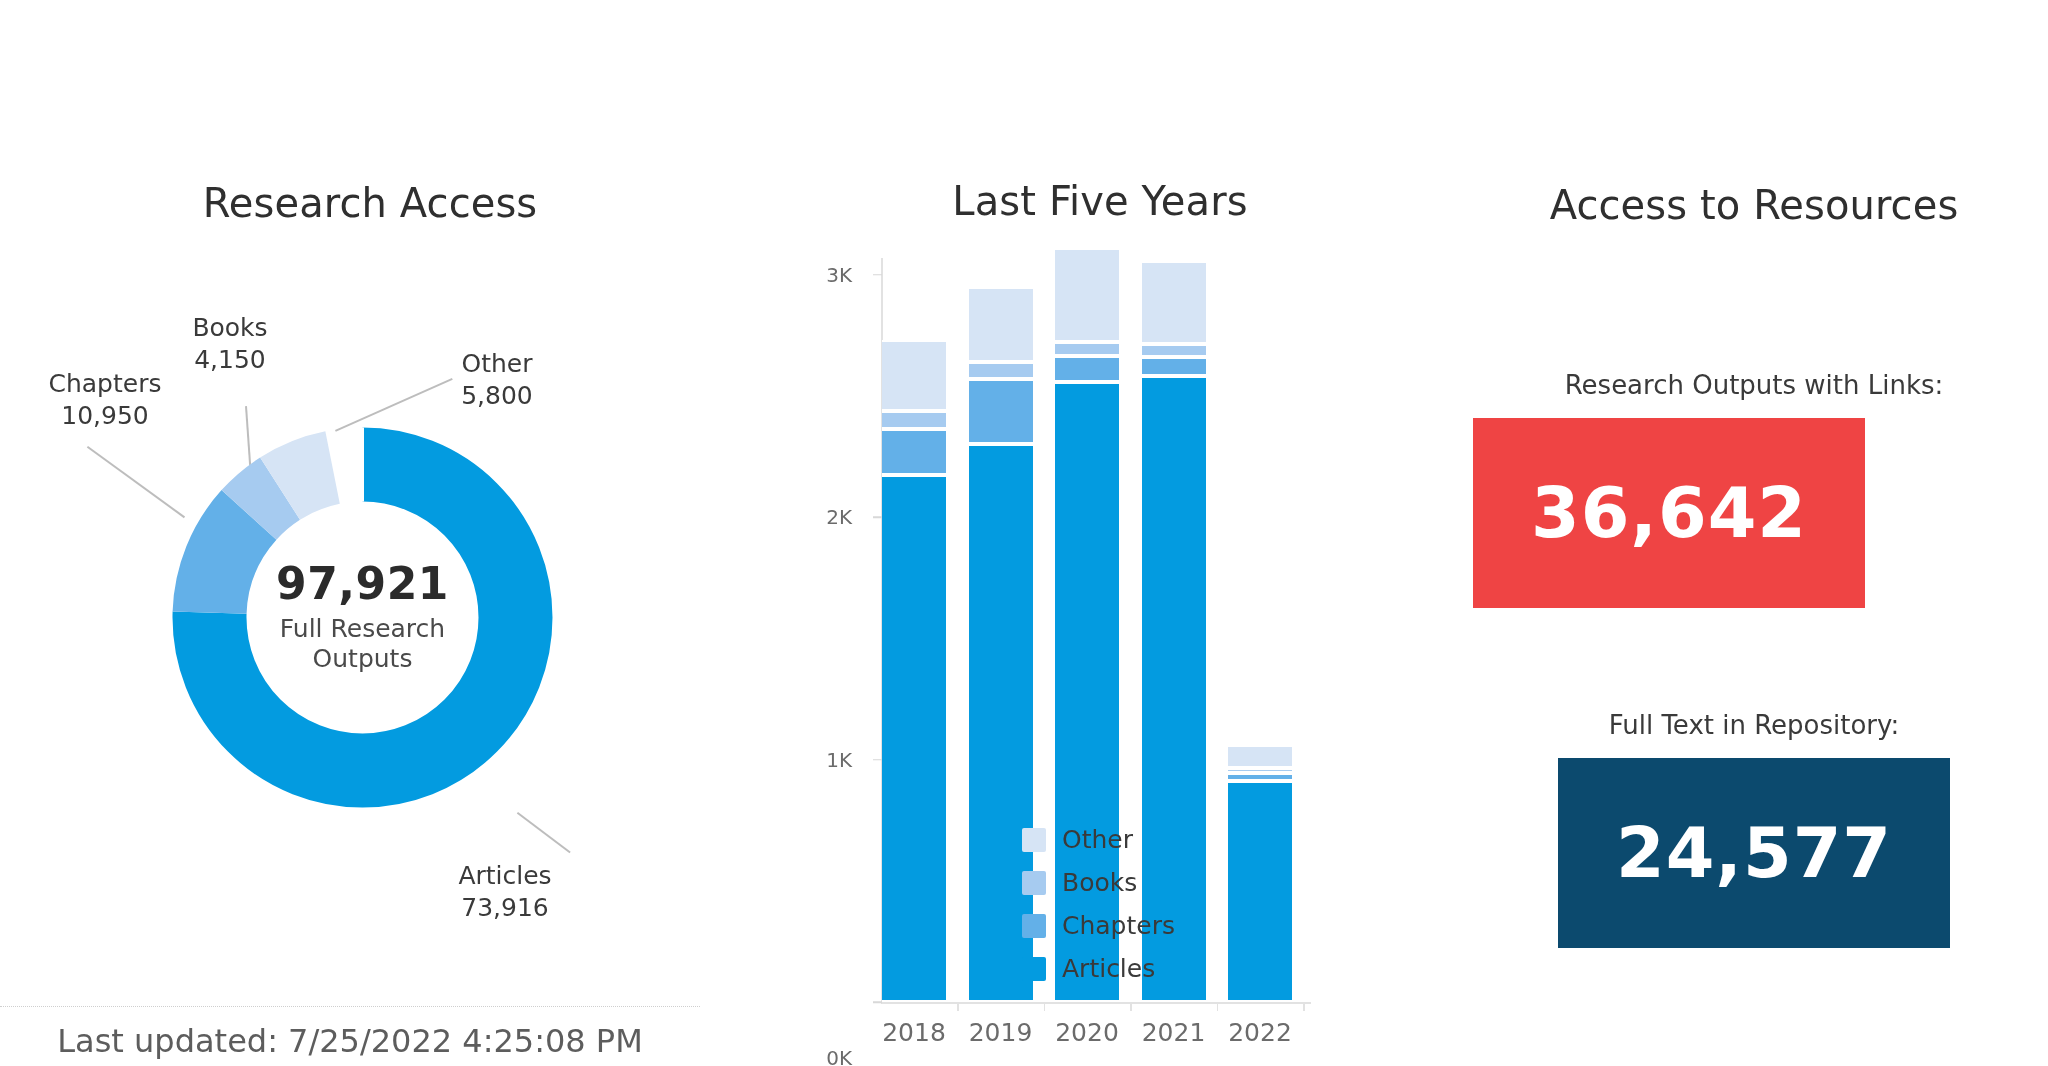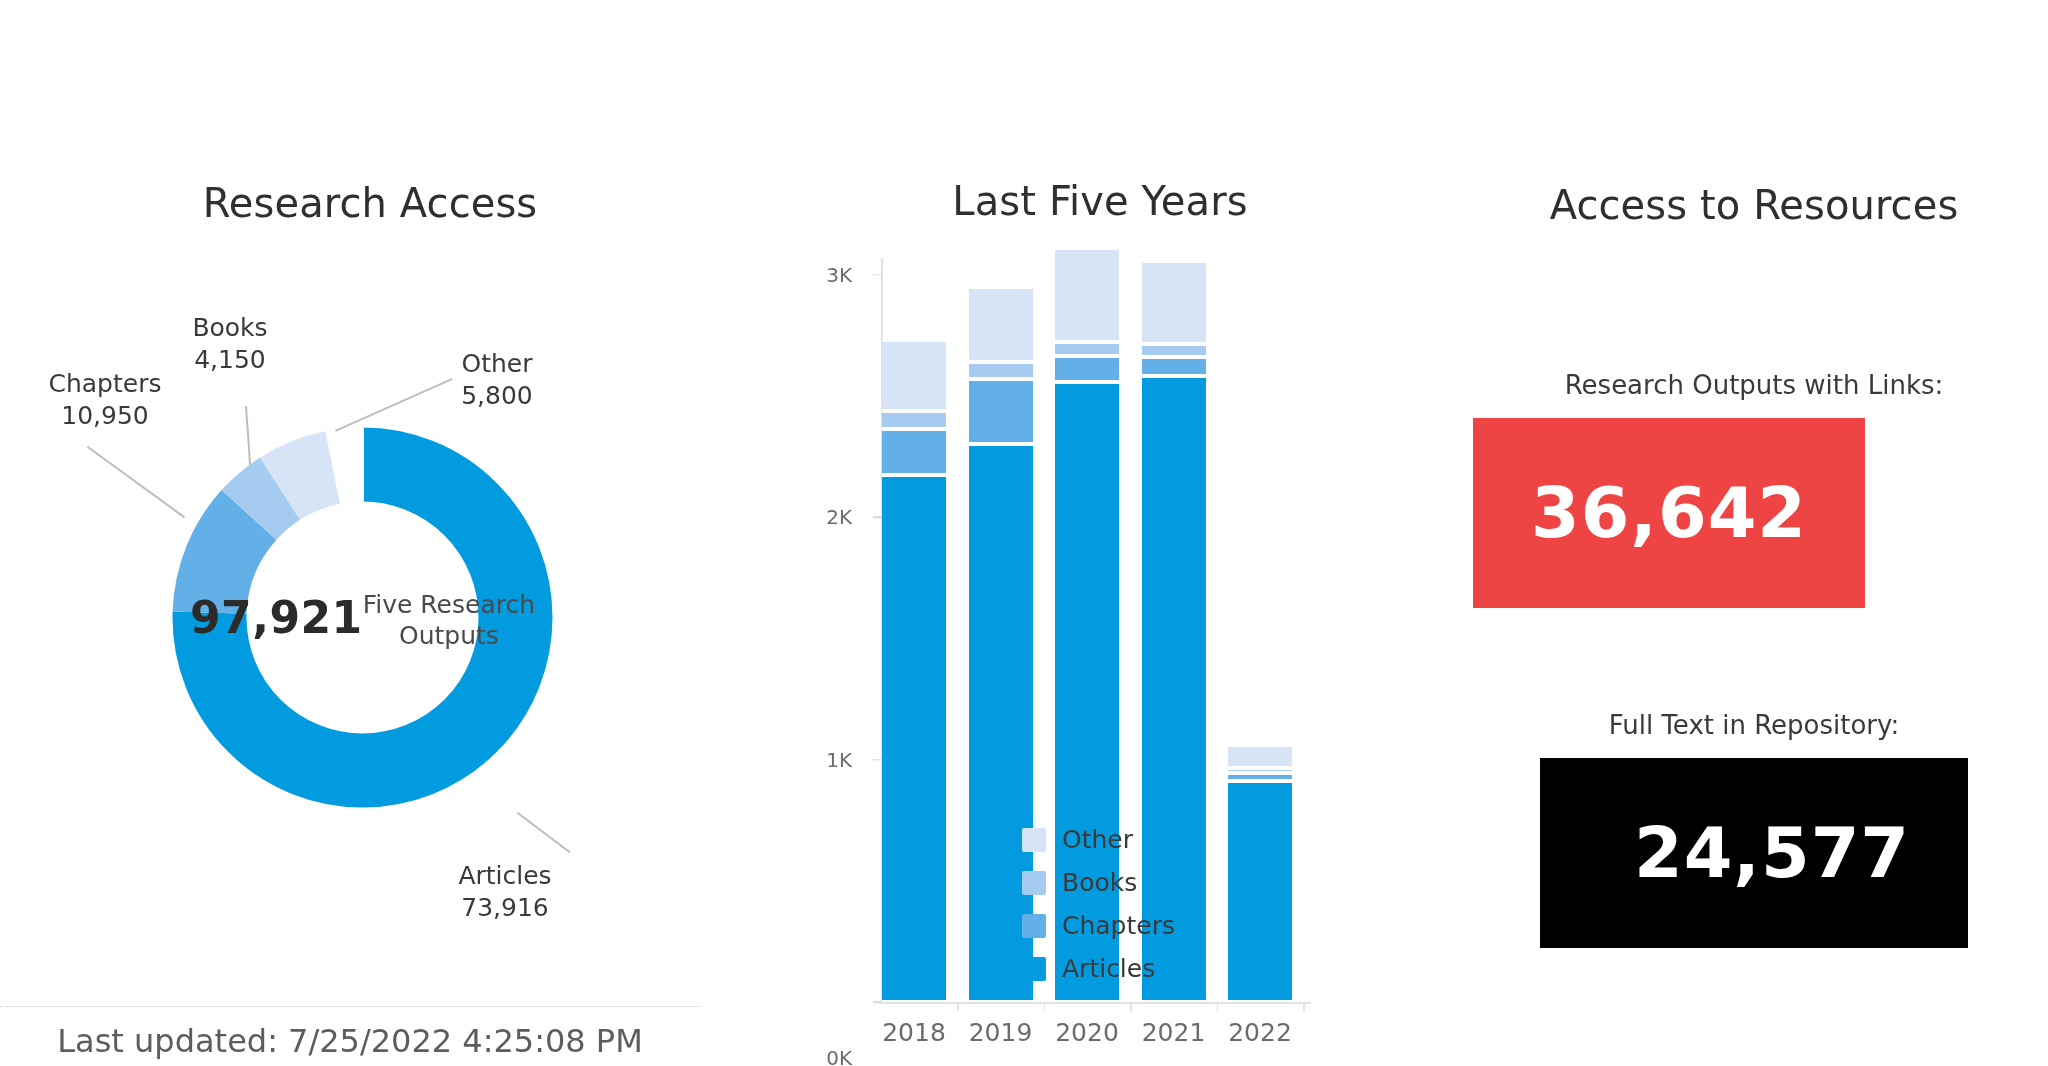--- a/index.html
+++ b/index.html
@@ -18,21 +18,21 @@
   }
 
   
   #panel-donut{left:0;width:740px;}
   #panel-donut .panel-title{top:180px;}
 
   .donut-wrap{position:absolute;left:145px;top:400px;width:435px;height:435px;}
   .donut-svg{position:absolute;left:0;top:0;}
   .donut-center{
     position:absolute;left:0;top:0;width:435px;height:435px;
-    display:flex;flex-direction:row;align-items:center;justify-content:center;
+    display:flex;flex-direction:column;align-items:center;justify-content:center;
     pointer-events:none;
   }
   .donut-total{font-size:44px;font-weight:700;color:#2b2b2b;line-height:1.08;letter-spacing:.5px;}
   .donut-sub{font-size:25px;color:#4a4a4a;line-height:1.22;text-align:center;margin-top:6px;}
 
   .slice-label{position:absolute;font-size:25px;color:#3a3a3a;line-height:1.26;text-align:center;white-space:nowrap;}
   #lbl-chapters{left:15px;top:368px;width:180px;}
   #lbl-books{left:150px;top:312px;width:160px;}
   #lbl-other{left:422px;top:348px;width:150px;}
   #lbl-articles{left:410px;top:860px;width:190px;}
@@ -114,21 +114,21 @@
 
       <g stroke="#ffffff" stroke-width="3" fill="none">
 
         <line x1="217.5" y1="217.5" x2="101.4" y2="214.0" transform="" stroke-width="0"></line>
       </g>
     </svg>
 
     <div class="donut-center">
       <div class="donut-total">97,921</div>
       <div class="donut-sub">
-        <span>Five Research</span><br>
+        <span>Full Research</span><br>
         <span>Outputs</span>
       </div>
     </div>
   </div>
 
   <div class="slice-label" id="lbl-chapters">
     <span>Chapters</span><br>
     <span>10,950</span>
   </div>
   <div class="slice-label" id="lbl-books">
@@ -235,17 +235,17 @@
 
   <div class="kpi" id="kpi-links">
     <div class="kpi-caption">Research Outputs with Links:</div>
     <div class="kpi-box" style="background: #ef4444; margin-left: 13px;">
       <span class="kpi-value">36,642</span>
     </div>
   </div>
 
   <div class="kpi" id="kpi-fulltext">
     <div class="kpi-caption">Full Text in Repository:</div>
-    <div class="kpi-box" style="background: #000000; padding-left: 36px;">
+    <div class="kpi-box" style="background: #0c4a6e;">
       <span class="kpi-value">24,577</span>
     </div>
   </div>
 </div>
 
 </body></html>

